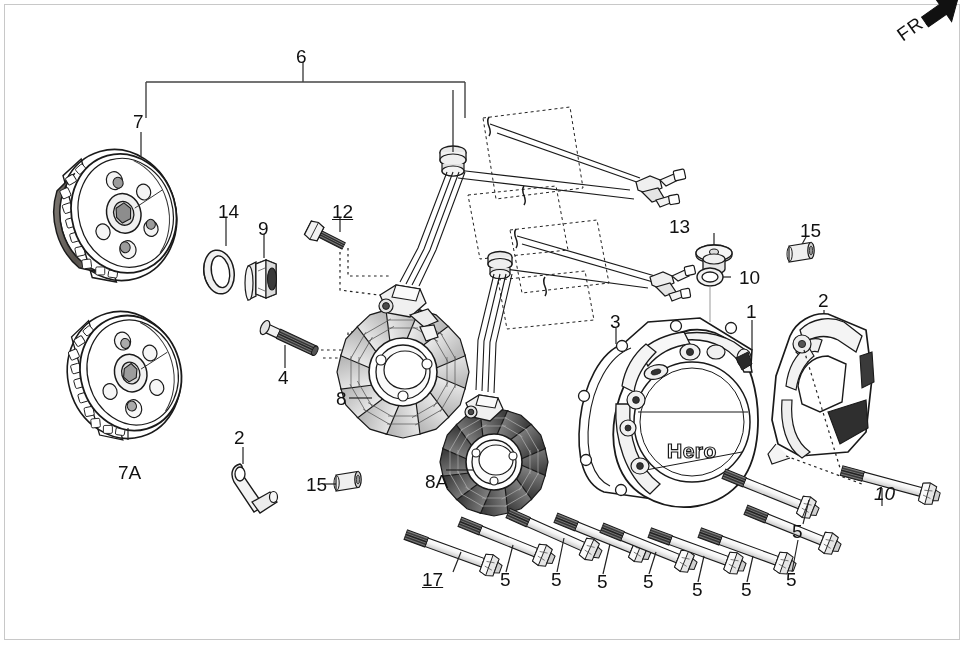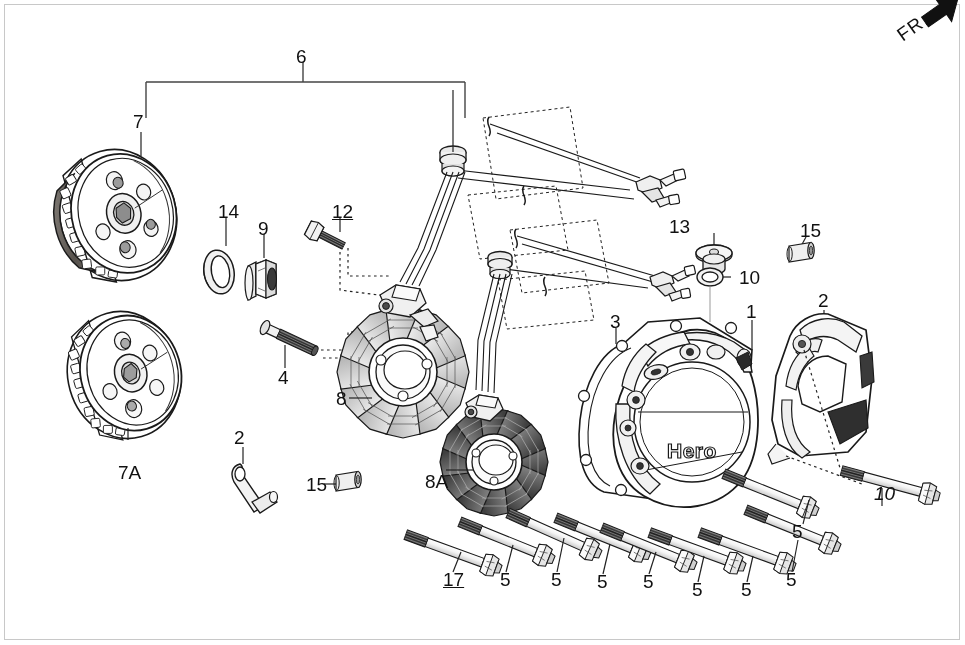--- a/index.html
+++ b/index.html
@@ -651,21 +651,21 @@
   <div class="lbl" style="left:746px;top:302px;">1</div>
   <div class="lbl" style="left:818px;top:291px;">2</div>
   <div class="lbl" style="left:278px;top:368px;">4</div>
   <div class="lbl" style="left:336px;top:389px;">8</div>
   <div class="lbl" style="left:118px;top:455px;margin-top:8px;">7A</div>
   <div class="lbl" style="left:234px;top:428px;">2</div>
   <div class="lbl" style="left:425px;top:461px;margin-top:11px;">8A</div>
   <div class="lbl" style="left:306px;top:475px;">15</div>
   <div class="lbl" style="left:874px;top:484px;font-style:italic;">10</div>
   <div class="lbl" style="left:792px;top:522px;">5</div>
-  <div class="lbl" style="left:443px;top:570px;text-decoration:underline;">17</div>
+  <div class="lbl" style="left:422px;top:570px;text-decoration:underline;">17</div>
   <div class="lbl" style="left:500px;top:570px;">5</div>
   <div class="lbl" style="left:551px;top:570px;">5</div>
   <div class="lbl" style="left:597px;top:572px;">5</div>
   <div class="lbl" style="left:643px;top:572px;">5</div>
   <div class="lbl" style="left:692px;top:580px;">5</div>
   <div class="lbl" style="left:741px;top:580px;">5</div>
   <div class="lbl" style="left:786px;top:570px;">5</div>
 
   <div id="frlabel">FR.</div>
 

